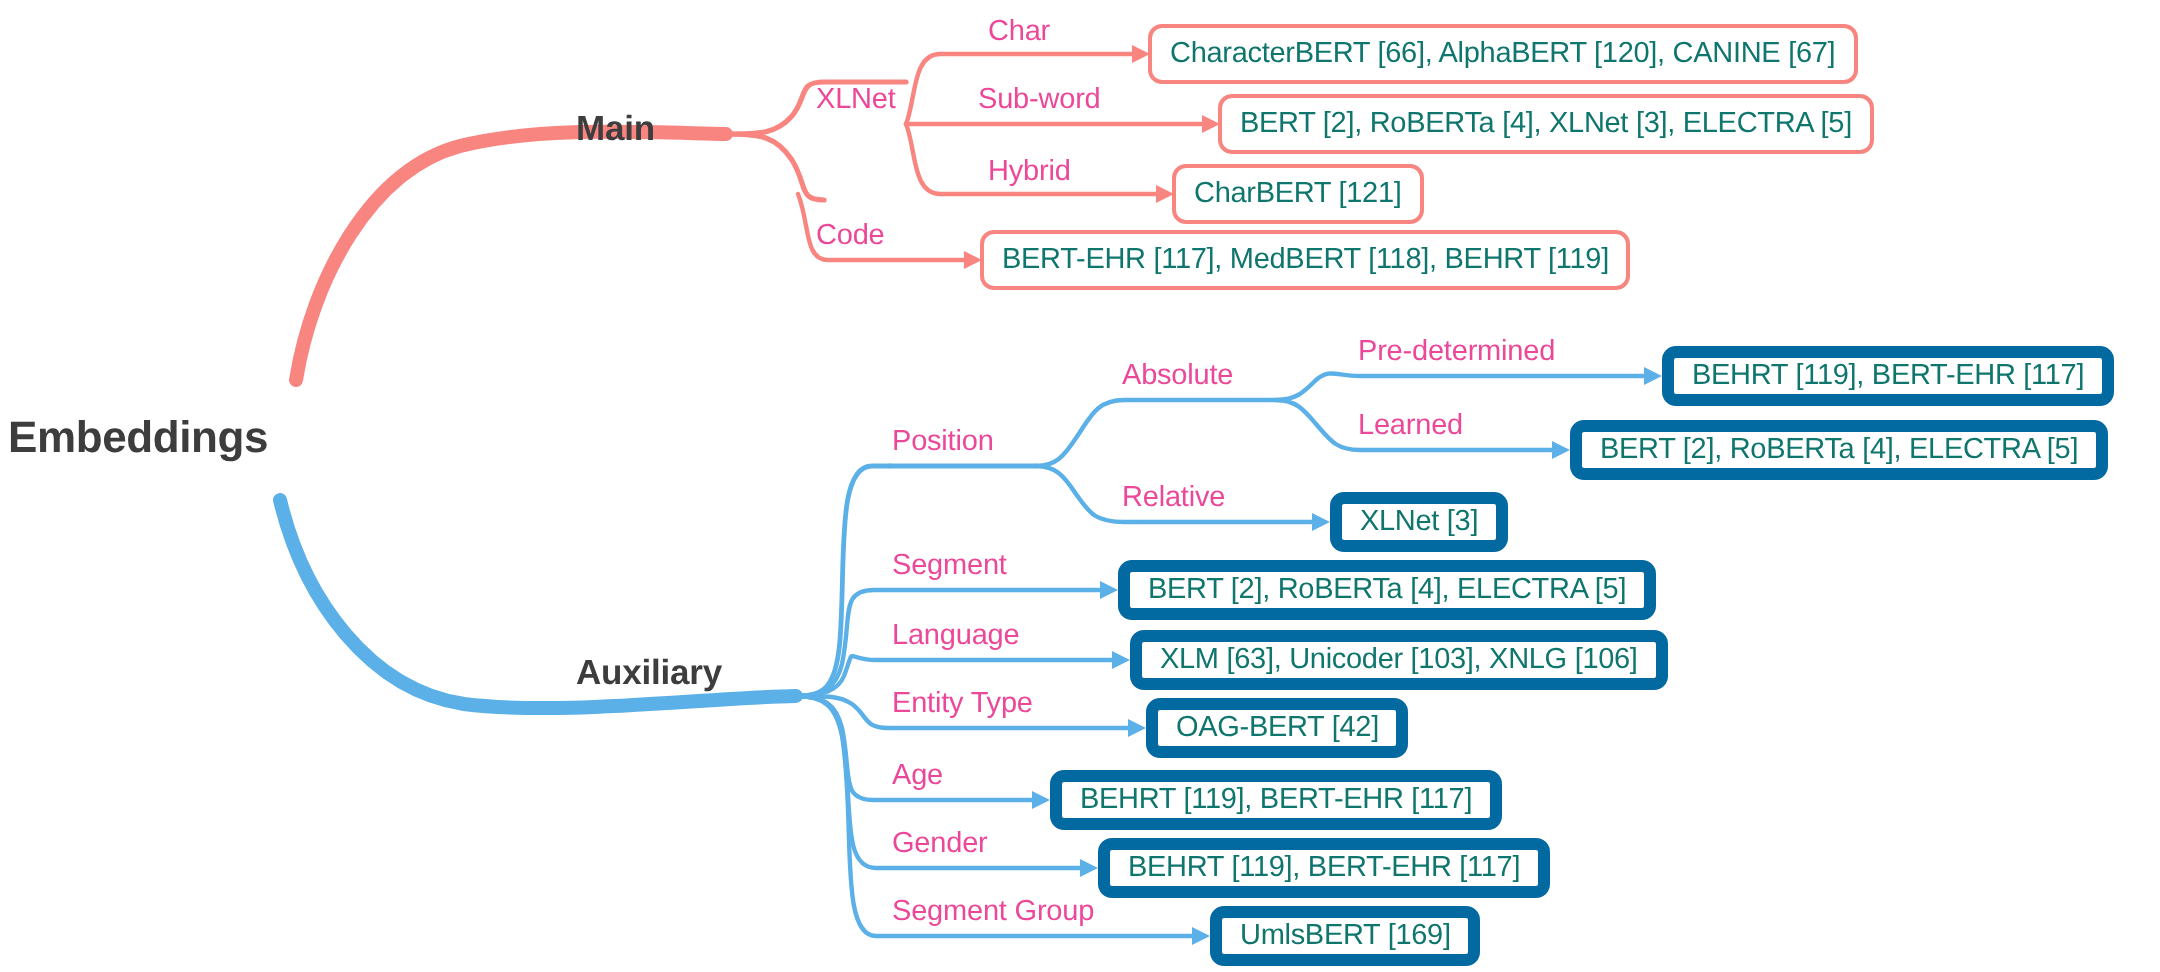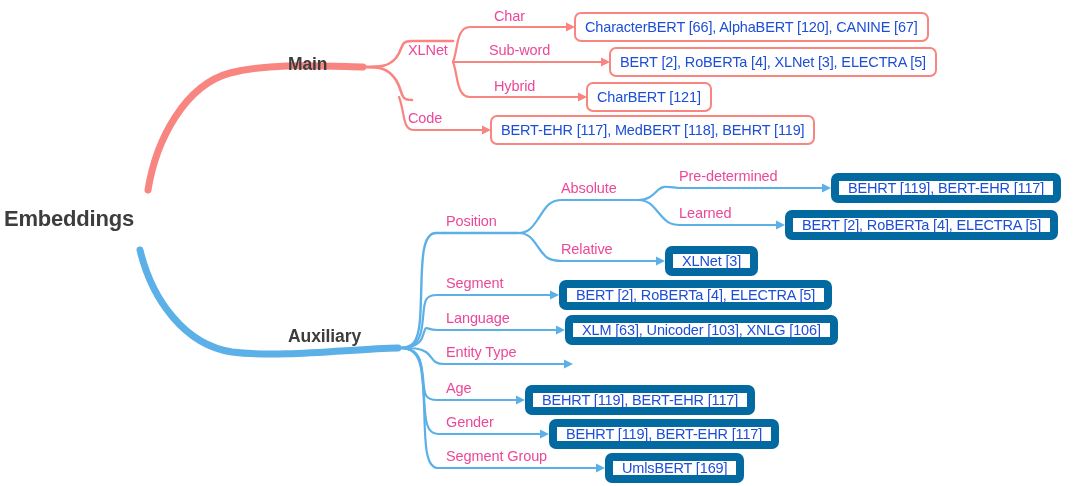--- a/index.html
+++ b/index.html
@@ -46,34 +46,34 @@
   }
   .label-sub {
     font-size: 14.5px;
     font-weight: normal;
     color: #ec4899;
     letter-spacing: -0.1px;
   }
   
   .leaf {
     font-size: 14.5px;
-    color: #1d4ed8;
+    color: #0f766e;
     background: #ffffff;
     border-radius: 7px;
     display: flex;
     align-items: center;
     justify-content: center;
     letter-spacing: -0.15px;
     padding: 0 9px;
   }
   .leaf-red {
     border: 2px solid #f98581;
   }
   .leaf-blue {
-    border: 8px solid #0369a1;
+    border: 6px solid #0369a1;
   }
 </style>
 </head>
 <body>
 
 <div id="mindmap-root">
 
   <svg id="edges" viewBox="0 0 1080 486">
     <g fill="none" stroke-linecap="round" stroke-linejoin="round">
 
@@ -162,20 +162,21 @@
   <div class="node label-sub" style="left:561px; top:241px;">Relative</div>
   <div class="node leaf leaf-blue" style="left:665px; top:246px; height:30px;">XLNet [3]</div>
 
   <div class="node label-sub" style="left:446px; top:275px;">Segment</div>
   <div class="node leaf leaf-blue" style="left:559px; top:280px; height:30px;">BERT [2], RoBERTa [4], ELECTRA [5]</div>
 
   <div class="node label-sub" style="left:446px; top:310px;">Language</div>
   <div class="node leaf leaf-blue" style="left:565px; top:315px; height:30px;">XLM [63], Unicoder [103], XNLG [106]</div>
 
   <div class="node label-sub" style="left:446px; top:344px;">Entity Type</div>
+  <div class="node leaf leaf-blue" style="left:573px; top:349px; height:30px;">OAG-BERT [42]</div>
 
   <div class="node label-sub" style="left:446px; top:380px;">Age</div>
   <div class="node leaf leaf-blue" style="left:525px; top:385px; height:30px;">BEHRT [119], BERT-EHR [117]</div>
 
   <div class="node label-sub" style="left:446px; top:414px;">Gender</div>
   <div class="node leaf leaf-blue" style="left:549px; top:419px; height:30px;">BEHRT [119], BERT-EHR [117]</div>
 
   <div class="node label-sub" style="left:446px; top:448px;">Segment Group</div>
   <div class="node leaf leaf-blue" style="left:605px; top:453px; height:30px;">UmlsBERT [169]</div>
 

